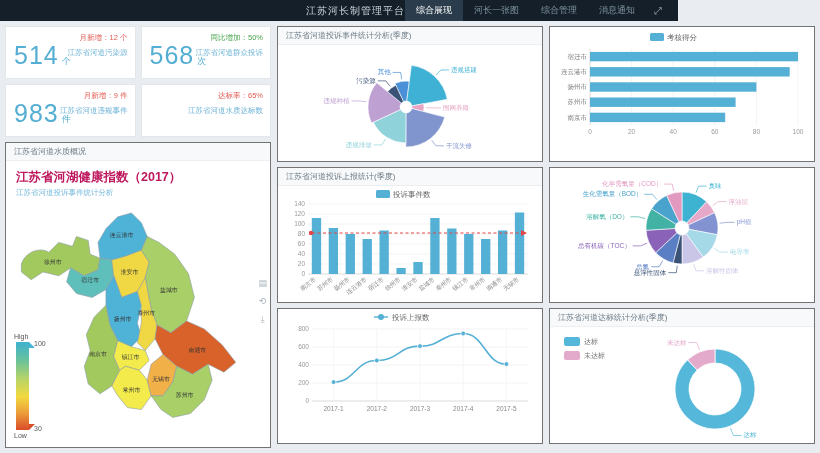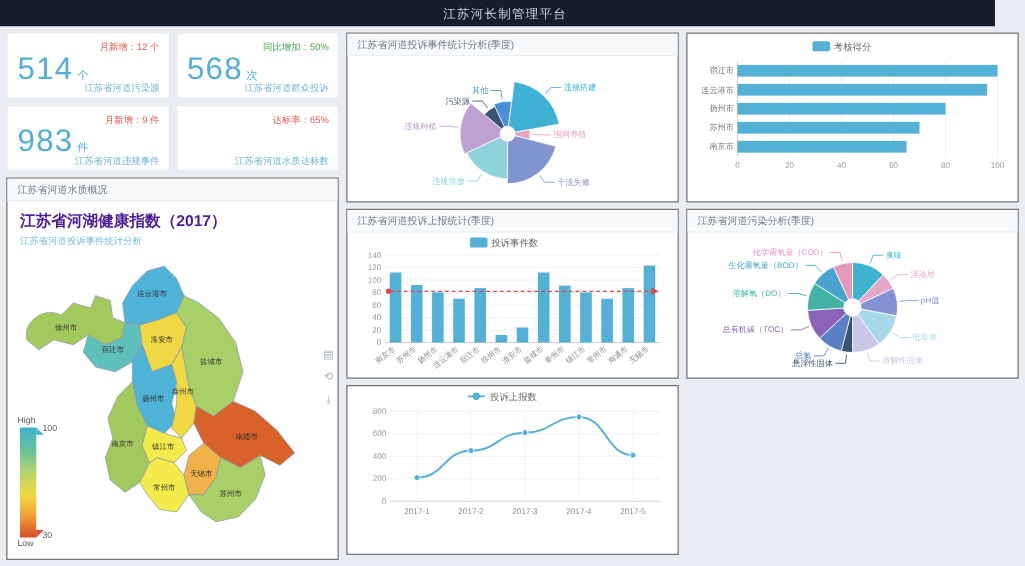--- a/index.html
+++ b/index.html
@@ -1,66 +1,73 @@
 <!DOCTYPE html>
 <html><head>
 <meta charset="utf-8">
 <style>
   * { margin:0; padding:0; box-sizing:border-box; }
   html,body { width:820px; height:453px; overflow:hidden; }
   body { font-family:"Liberation Sans","DejaVu Sans",sans-serif; background:#e9edf1; position:relative; }
 
   
-  .hdr { position:absolute; top:0; left:0; width:796px; height:21px; background:#141f29; display:flex; align-items:center; justify-content:center; }
+  .hdr { position:absolute; top:0; left:0; width:678px; height:21px; background:#141f29; display:flex; align-items:center; justify-content:flex-end; }
   .hdr-title { color:#c9d4db; font-size:10px; padding-left:12px; letter-spacing:1px; }
   .hdr-nav { display:flex; align-items:center; height:21px; padding-right:8px; }
   .nav-item { font-size:9px; color:#7f94a1; padding:0 11px; height:21px; line-height:21px; cursor:pointer; }
   .nav-item.active { background:#2b3d4c; color:#ffffff; }
   .nav-exp { color:#9fb2bd; font-size:10px; padding:0 8px; cursor:pointer; }
 
   
   .main { position:absolute; top:21px; left:0; width:820px; height:432px; padding:5px; display:flex; gap:6px; }
   .col { display:flex; flex-direction:column; gap:5px; width:266px; }
 
   
   .stat-grid { display:grid; grid-template-columns:1fr 1fr; gap:5px; }
   .stat-card { background:#fff; border:1px solid #e3e7ea; height:53px; position:relative; padding:4px 7px; }
   .stat-num { position:absolute; left:8px; top:14px; font-size:25px; font-weight:400; color:#54aed3; letter-spacing:1px; }
   .stat-unit { font-size:9px; color:#54aed3; margin-left:3px; font-weight:normal; }
   .stat-delta { position:absolute; right:7px; top:6px; font-size:7.5px; }
-  .stat-label { position:absolute; right:7px; bottom:2px; font-size:7.5px; color:#6db3d6; }
+  .stat-label { position:absolute; right:7px; bottom:20px; font-size:7.5px; color:#6db3d6; }
 
   
   .panel { background:#fff; border:1px solid #737373; display:flex; flex-direction:column; }
   .panel-hd { height:18px; background:#f7f9fa; border-bottom:1px solid #eceff1; font-size:8px; color:#6b7a85; line-height:18px; padding-left:8px; flex:none; }
   .panel-bd { flex:1; position:relative; overflow:hidden; }
   .panel.h136 { height:136px; }
 
   
   .map-panel { flex:1;justify-content:space-between; }
-  .map-title { font-size:12.5px; font-weight:bold; color:#4c1d95; padding:8px 0 2px 10px; }
+  .map-title { font-size:12.5px; font-weight:bold; color:#be185d; padding:8px 0 2px 10px; }
   .map-sub { font-size:7.5px; color:#74b9dc; padding-left:10px; }
   .map-wrap { position:absolute; top:46px; left:4px; right:18px; bottom:4px; }
   .map-toolbox { position:absolute; right:3px; top:118px; display:flex; flex-direction:column; gap:9px; color:#aab4ba; font-size:9px; text-align:center; }
   .map-toolbox span { cursor:pointer; line-height:9px; }
   .grad-legend { position:absolute; left:8px; bottom:8px; width:60px; font-size:7px; color:#555; }
   .grad-bar { width:13px; height:88px; margin:2px 0 2px 2px;
      background:linear-gradient(to bottom,#3fb1d0 0%,#66c19c 20%,#b7d468 42%,#f2d93f 62%,#eda03a 80%,#d94c2a 100%); position:relative; }
   .grad-max { position:absolute; left:18px; top:-2px; }
   .grad-min { position:absolute; left:18px; bottom:-2px; }
   .tri-top { position:absolute; right:-6px; top:0; width:0; height:0; border-left:6px solid #45b5d8; border-top:6px solid transparent; }
   .tri-bot { position:absolute; right:-6px; bottom:0; width:0; height:0; border-left:6px solid #d94c2a; border-bottom:6px solid transparent; }
 
   svg text { font-family:"Liberation Sans","DejaVu Sans",sans-serif; }
 </style>
 </head>
 <body>
 
 <div class="hdr">
   <div class="hdr-title">江苏河长制管理平台</div>
+  <div class="hdr-nav">
+    <div class="nav-item active">综合展现</div>
+    <div class="nav-item">河长一张图</div>
+    <div class="nav-item">综合管理</div>
+    <div class="nav-item">消息通知</div>
+    <div class="nav-exp">⤢</div>
+  </div>
 </div>
 
 <div class="main">
 
   <div class="col">
     <div class="stat-grid">
       <div class="stat-card">
         <div class="stat-num"><span>514</span><span class="stat-unit">个</span></div>
         <div class="stat-delta" style="color: rgb(224, 90, 82);">月新增：12 个</div>
         <div class="stat-label">江苏省河道污染源</div>
@@ -270,21 +277,20 @@
             <text x="37" y="47" font-size="6.5" fill="#777" text-anchor="end">连云港市</text>
             <rect x="40" y="55.288" width="166.4" height="9.424" fill="#55b0d5"></rect>
             <text x="37" y="62.2" font-size="6.5" fill="#777" text-anchor="end">扬州市</text>
             <rect x="40" y="70.488" width="145.6" height="9.424" fill="#55b0d5"></rect>
             <text x="37" y="77.4" font-size="6.5" fill="#777" text-anchor="end">苏州市</text>
             <rect x="40" y="85.688" width="135.2" height="9.424" fill="#55b0d5"></rect>
             <text x="37" y="92.60000000000001" font-size="6.5" fill="#777" text-anchor="end">南京市</text>
           </svg></div>
     </div>
     <div class="panel h136">
-      <div class="panel-hd">江苏省河道污染分析(季度)</div>
       <div class="panel-bd"><svg id="pie-svg" width="264" height="116" viewBox="0 0 264 116">
             <path d="M132,24 A36,36 0 0 1 156.6436958134328,33.75712941282919 L136.79182974150083,54.89721960805012 A7,7 0 0 0 132,53 Z" fill="#3eb3d1" stroke="#fff" stroke-width="0.6"></path>
             <polyline points="145.98873300201777,24.668493536246444 148.5656048708105,18.160058135028684 156.5656048708105,18.160058135028684" fill="none" stroke="#3eb3d1" stroke-width="0.7"></polyline>
             <text x="158.5656048708105" y="20.160058135028684" font-size="6.5" fill="#3eb3d1" text-anchor="start">臭味</text>
             <path d="M156.6436958134328,33.75712941282919 A36,36 0 0 1 164.5737738887767,44.67194550365739 L138.33378936726214,57.019544959044495 A7,7 0 0 0 136.79182974150083,54.89721960805012 Z" fill="#e5a8c8" stroke="#fff" stroke-width="0.6"></path>
             <polyline points="162.742645786248,37.66416041288603 168.40576474687265,33.54966364683871 176.40576474687265,33.54966364683871" fill="none" stroke="#e5a8c8" stroke-width="0.7"></polyline>
             <text x="178.40576474687265" y="35.54966364683871" font-size="6.5" fill="#e5a8c8" text-anchor="start">浮油层</text>
             <path d="M164.5737738887767,44.67194550365739 A36,36 0 0 1 167.3623410262328,66.7457273250861 L138.87601075510082,61.31166920210008 A7,7 0 0 0 138.33378936726214,57.019544959044495 Z" fill="#8393d2" stroke="#fff" stroke-width="0.6"></path>
             <polyline points="169.70035864995015,55.23733712455645 176.64516155915152,54.36000448960632 184.64516155915152,54.36000448960632" fill="none" stroke="#8393d2" stroke-width="0.7"></polyline>
             <text x="186.64516155915152" y="56.36000448960632" font-size="6.5" fill="#8393d2" text-anchor="start">pH值</text>
@@ -307,14 +313,29 @@
             <polyline points="95.19383987711203,50.54978428773549 88.41375774921161,48.8089550775815 80.41375774921161,48.8089550775815" fill="none" stroke="#41b2a4" stroke-width="0.7"></polyline>
             <text x="78.41375774921161" y="50.8089550775815" font-size="6.5" fill="#41b2a4" text-anchor="end">溶解氧（DO）</text>
             <path d="M101.60419468192745,40.71023538075612 A36,36 0 0 1 116.67194550365737,27.4262261112233 L129.01954495904448,53.666210632737865 A7,7 0 0 0 126.0897045214859,56.24921243514702 Z" fill="#4aa3cc" stroke="#fff" stroke-width="0.6"></path>
             <polyline points="106.87014911770123,31.495779354042526 102.24096606043568,26.24500186662931 94.24096606043568,26.24500186662931" fill="none" stroke="#4aa3cc" stroke-width="0.7"></polyline>
             <text x="92.24096606043568" y="28.24500186662931" font-size="6.5" fill="#4aa3cc" text-anchor="end">生化需氧量（BOD）</text>
             <path d="M116.67194550365737,27.4262261112233 A36,36 0 0 1 132,24 L132,53 A7,7 0 0 0 129.01954495904448,53.666210632737865 Z" fill="#e299c0" stroke="#fff" stroke-width="0.6"></path>
             <polyline points="123.71055682693135,22.915163046327606 122.18355413715555,16.083745712756375 114.18355413715555,16.083745712756375" fill="none" stroke="#e299c0" stroke-width="0.7"></polyline>
             <text x="112.18355413715555" y="18.083745712756375" font-size="6.5" fill="#e299c0" text-anchor="end">化学需氧量（COD）</text>
           </svg></div>
     </div>
+    <div class="panel h136">
+      <div class="panel-hd">江苏省河道达标统计分析(季度)</div>
+      <div class="panel-bd"><svg id="donut-svg" width="264" height="116" viewBox="0 0 264 116">
+            <path d="M165,22 A40,40 0 1 1 137.61811576285243,32.84125490314355 L147.2017752458541,43.046815687043306 A26,26 0 1 0 165,36 Z" fill="#55b7d9" stroke="#fff" stroke-width="0.8"></path>
+            <polyline points="180.46123121275647,101.05061240730656 183.4062276342339,108.48882429441258 191.4062276342339,108.48882429441258" fill="none" stroke="#55b7d9" stroke-width="0.7"></polyline>
+            <text x="193.4062276342339" y="110.48882429441258" font-size="6.5" fill="#55b7d9" text-anchor="start">达标</text>
+            <path d="M137.61811576285243,32.84125490314355 A40,40 0 0 1 165,22 L165,36 A26,26 0 0 0 147.2017752458541,43.046815687043306 Z" fill="#e4aacb" stroke="#fff" stroke-width="0.8"></path>
+            <polyline points="149.5387687872435,22.949387592693455 146.59377236576609,15.51117570558744 138.59377236576609,15.51117570558744" fill="none" stroke="#e4aacb" stroke-width="0.7"></polyline>
+            <text x="136.59377236576609" y="17.51117570558744" font-size="6.5" fill="#e4aacb" text-anchor="end">未达标</text>
+            <rect x="14" y="10" width="16" height="9" rx="2" fill="#55b7d9"></rect>
+            <text x="34" y="17" font-size="7" fill="#777" text-anchor="start">达标</text>
+            <rect x="14" y="24" width="16" height="9" rx="2" fill="#e4aacb"></rect>
+            <text x="34" y="31" font-size="7" fill="#777" text-anchor="start">未达标</text>
+          </svg></div>
+    </div>
   </div>
 </div>
 
 </body></html>

